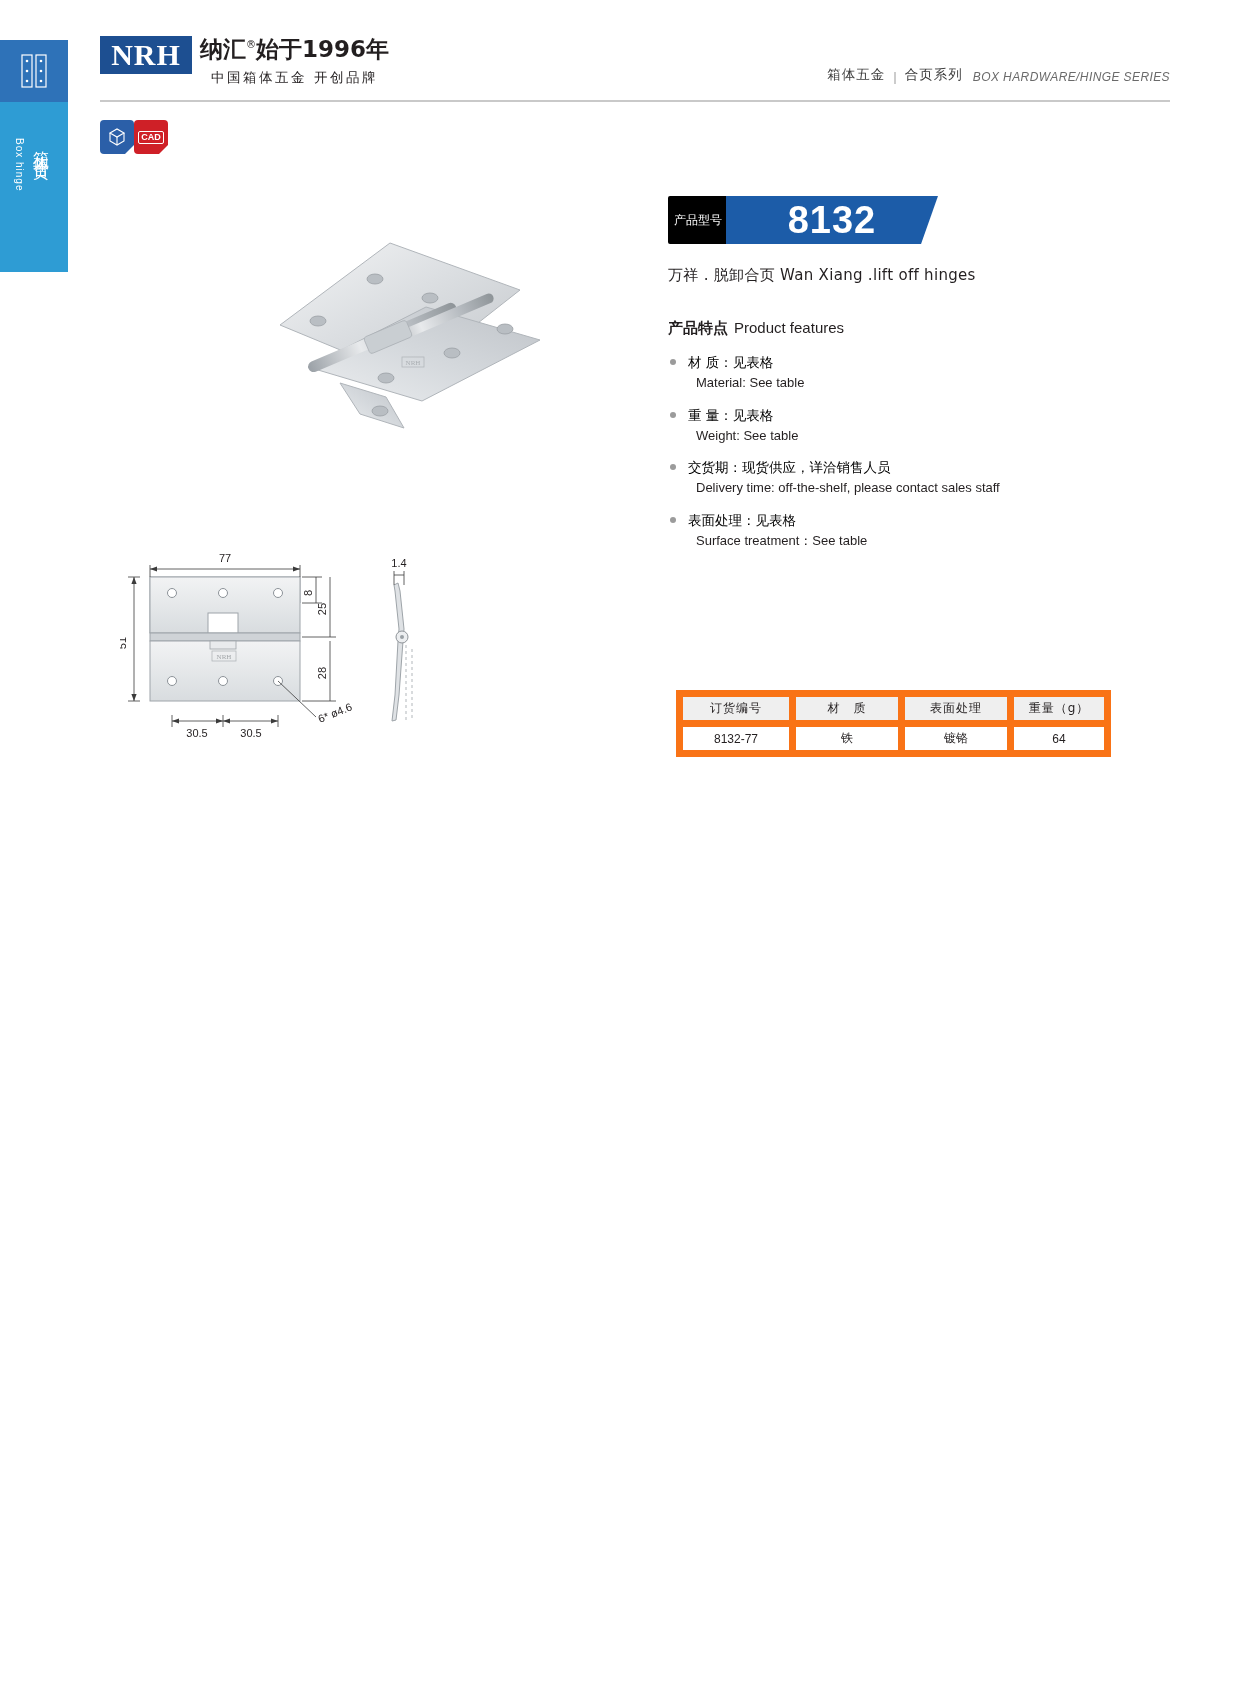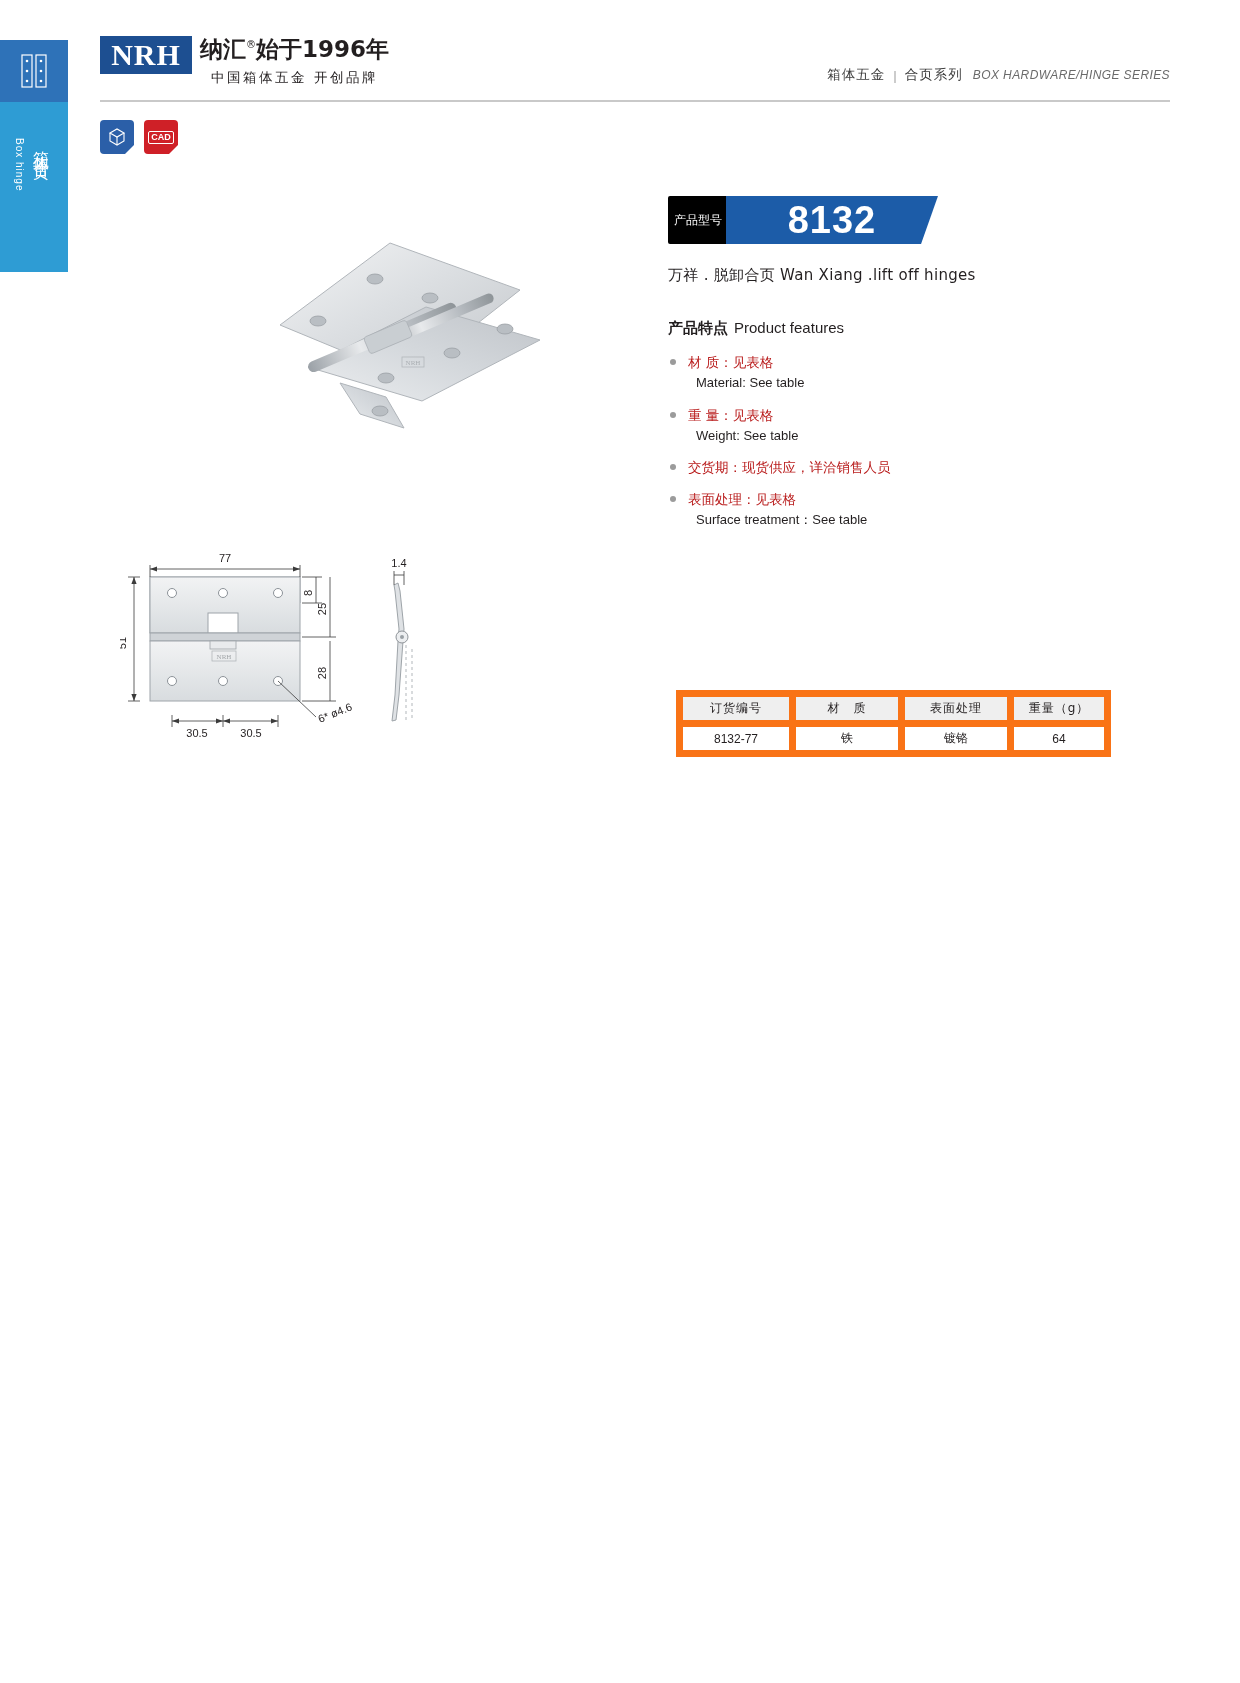--- a/index.html
+++ b/index.html
@@ -110,21 +110,21 @@
     letter-spacing: 2.5px;
     margin-top: 7px;
     white-space: nowrap;
   }
 
   .header-right {
     position: absolute;
     right: 0;
     top: 30px;
     display: flex;
-    align-items: center;
+    align-items: flex-end;
     font-size: 13.5px;
     color: #3c3c3c;
     white-space: nowrap;
   }
   .header-right .cn {
     font-family: "DejaVu Sans", sans-serif;
     letter-spacing: 1px;
   }
   .header-right .sep {
     color: #a7a7a7;
@@ -146,21 +146,20 @@
     height: 2px;
     background: #c9c9c9;
   }
 
   
   .badges {
     position: absolute;
     left: 100px;
     top: 120px;
     display: flex;
-    gap: 10px;
   }
   .badge {
     width: 34px;
     height: 34px;
     border-radius: 4px;
     display: flex;
     align-items: center;
     justify-content: center;
     position: relative;
   }
@@ -284,21 +283,21 @@
     left: 2px;
     top: 7px;
     width: 6px;
     height: 6px;
     border-radius: 50%;
     background: #9b9b9b;
   }
   .feature-cn {
     font-size: 13.5px;
     font-family: "DejaVu Sans", sans-serif;
-    color: #b91c1c;
+    color: #000000;
     line-height: 1.55;
   }
   .feature-en {
     font-size: 13px;
     font-family: "Liberation Sans", sans-serif;
     color: #231f20;
     line-height: 1.6;
     margin-left: 8px;
   }
 
@@ -574,20 +573,21 @@
       <div class="feature-en">Material: See table</div>
     </li>
     <li class="feature-item">
       <span class="dot"></span>
       <div class="feature-cn">重  量：见表格</div>
       <div class="feature-en">Weight: See table</div>
     </li>
     <li class="feature-item">
       <span class="dot"></span>
       <div class="feature-cn">交货期：现货供应，详洽销售人员</div>
+      <div class="feature-en">Delivery time: off-the-shelf, please contact sales staff</div>
     </li>
     <li class="feature-item">
       <span class="dot"></span>
       <div class="feature-cn">表面处理：见表格</div>
       <div class="feature-en">Surface treatment：See table</div>
     </li>
   </ul>
 </div>
 
 <table class="spec-table">

